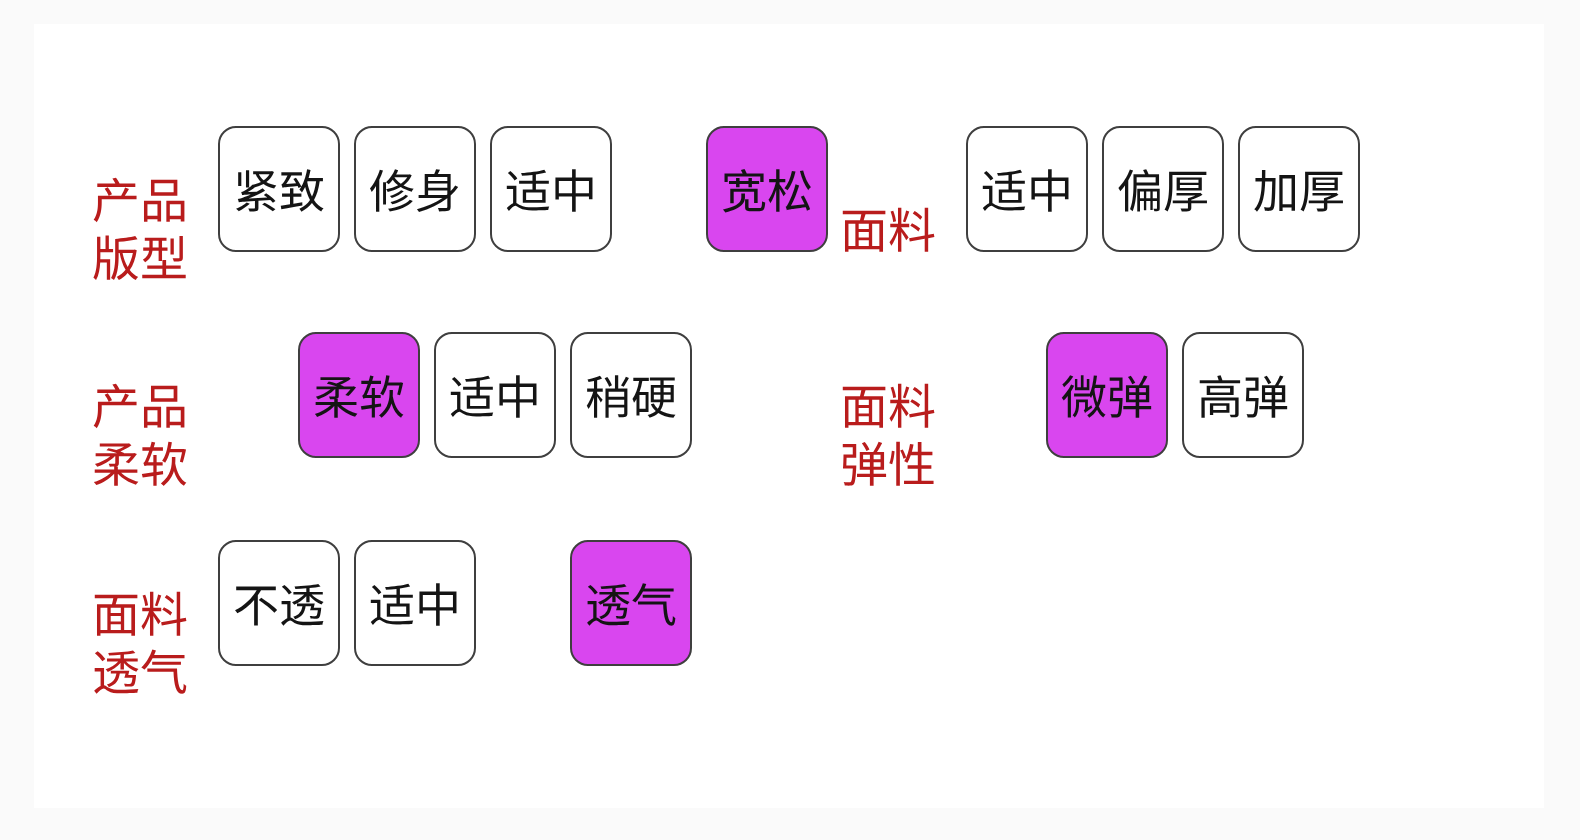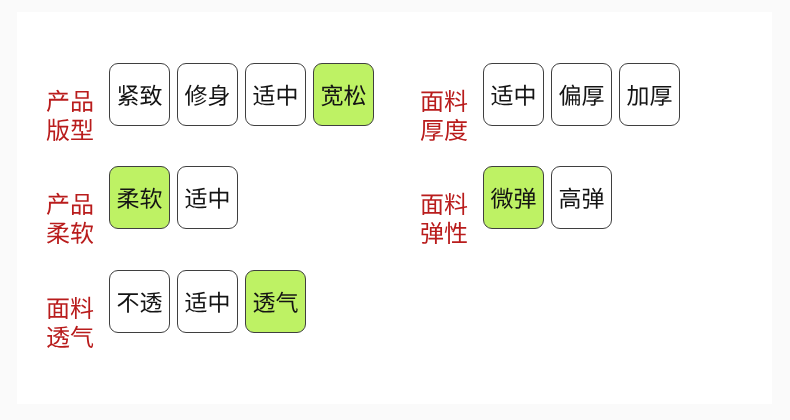--- a/index.html
+++ b/index.html
@@ -49,21 +49,22 @@
     color: #141414;
     font-size: 23px;
     font-family: Liberation Serif, serif;
     display: flex;
     align-items: center;
     justify-content: center;
     padding: 0;
     cursor: pointer;
   }
   .opt.selected {
-    background: #bef264;
+    background: #d946ef;
+    margin-left: 40px;
   }
 </style>
 </head>
 <body>
 
 <div class="card">
 
   <div class="group g1">
     <div class="group-label">
       <div>产品</div>
@@ -73,37 +74,37 @@
       <button class="opt">紧致</button>
       <button class="opt">修身</button>
       <button class="opt">适中</button>
       <button class="opt selected">宽松</button>
     </div>
   </div>
 
   <div class="group g2">
     <div class="group-label">
       <div>面料</div>
-      <div>厚度</div>
     </div>
     <div class="opts">
       <button class="opt">适中</button>
       <button class="opt">偏厚</button>
       <button class="opt">加厚</button>
     </div>
   </div>
 
   <div class="group g3">
     <div class="group-label">
       <div>产品</div>
       <div>柔软</div>
     </div>
     <div class="opts">
       <button class="opt selected">柔软</button>
       <button class="opt">适中</button>
+      <button class="opt">稍硬</button>
     </div>
   </div>
 
   <div class="group g4">
     <div class="group-label">
       <div>面料</div>
       <div>弹性</div>
     </div>
     <div class="opts">
       <button class="opt selected">微弹</button>

